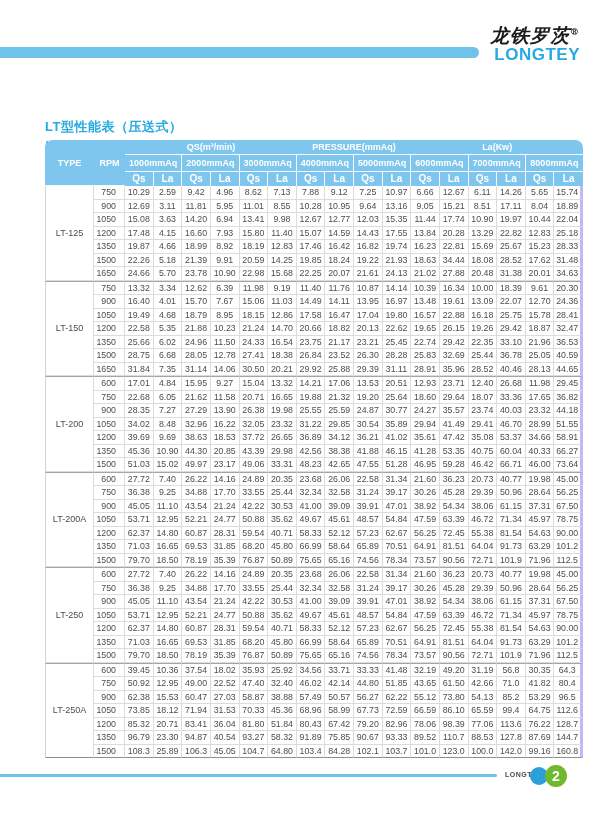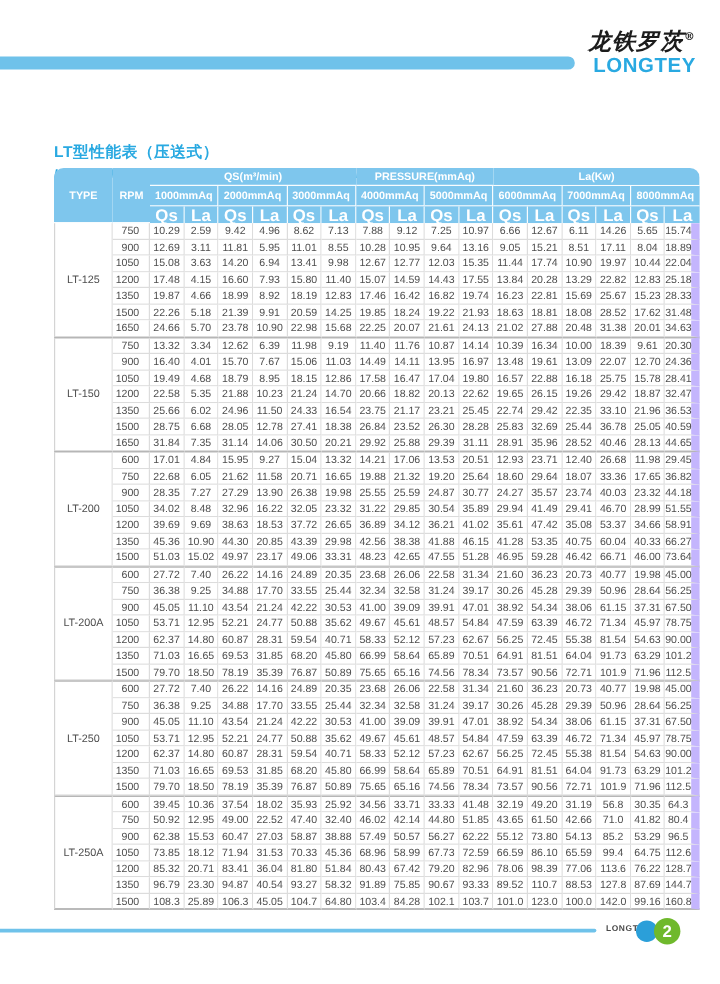--- a/index.html
+++ b/index.html
@@ -22,28 +22,28 @@
   table.perf{position:absolute;left:45px;top:140px;width:538px;
     border-collapse:separate;border-spacing:0;table-layout:fixed;}
   col.c-type{width:49px;} col.c-rpm{width:31px;}
 
   thead th{background:var(--header-blue,#7ec6ed);color:#fff;font-weight:700;
     padding:0;border-right:1px solid rgba(255,255,255,.95);
     border-bottom:1px solid rgba(255,255,255,.95);}
   thead tr th:last-child{border-right:none;}
   thead tr.g-row th{height:14px;line-height:14px;font-size:9px;border-right:none;}
   thead tr.p-row th{height:16px;line-height:16px;font-size:9px;margin-top:28px;}
-  thead tr.s-row th{height:14px;line-height:14px;font-size:14px;border-bottom:none;}
+  thead tr.s-row th{height:14px;line-height:14px;font-size:10px;border-bottom:none;}
   thead th.th-type{border-top-left-radius:8px;font-size:9.5px;}
   thead tr.g-row th:last-child{border-top-right-radius:8px;}
 
   tbody td{height:12.4px;line-height:12.5px;font-size:8.8px;padding:0;
     color:#4d4d4d;text-align:center;background:#fff;
     border-right:1px solid #dcdcdc;border-bottom:1px solid #dcdcdc;}
-  tbody td:last-child{border-right:7px solid #c4b5fd;margin-left:16px;}
+  tbody td:last-child{border-right:3px solid #c4b5fd;margin-left:16px;}
   tbody td.type-cell{border-left:1px solid #d4d4d4;font-size:9px;}
   tbody td.rpm-cell{text-align:right;padding-right:8px;}
   tbody tr.sec-start td{border-top:1px solid #a5a5a5;}
   tbody tr.first-sec td{border-top:none;}
   tbody tr:last-child td,tbody td.last-type{border-bottom:1px solid #8e8e8e;}
 
   .footer-line{position:absolute;left:0;top:774px;width:497px;height:3px;
     background:var(--bar-blue,#6fc2ea);border-radius:0 2px 2px 0;}
   .footer-brand{position:absolute;left:505px;top:771px;font-size:7px;font-weight:700;
     color:#4a4a4a;letter-spacing:.5px;}
@@ -231,21 +231,21 @@
           <td>5.18</td>
           <td>21.39</td>
           <td>9.91</td>
           <td>20.59</td>
           <td>14.25</td>
           <td>19.85</td>
           <td>18.24</td>
           <td>19.22</td>
           <td>21.93</td>
           <td>18.63</td>
-          <td>18.81</td>
+          <td>34.44</td>
           <td>18.08</td>
           <td>28.52</td>
           <td>17.62</td>
           <td>31.48</td>
         </tr>
         <tr>
           <td class="rpm-cell">1650</td>
           <td>24.66</td>
           <td>5.70</td>
           <td>23.78</td>

